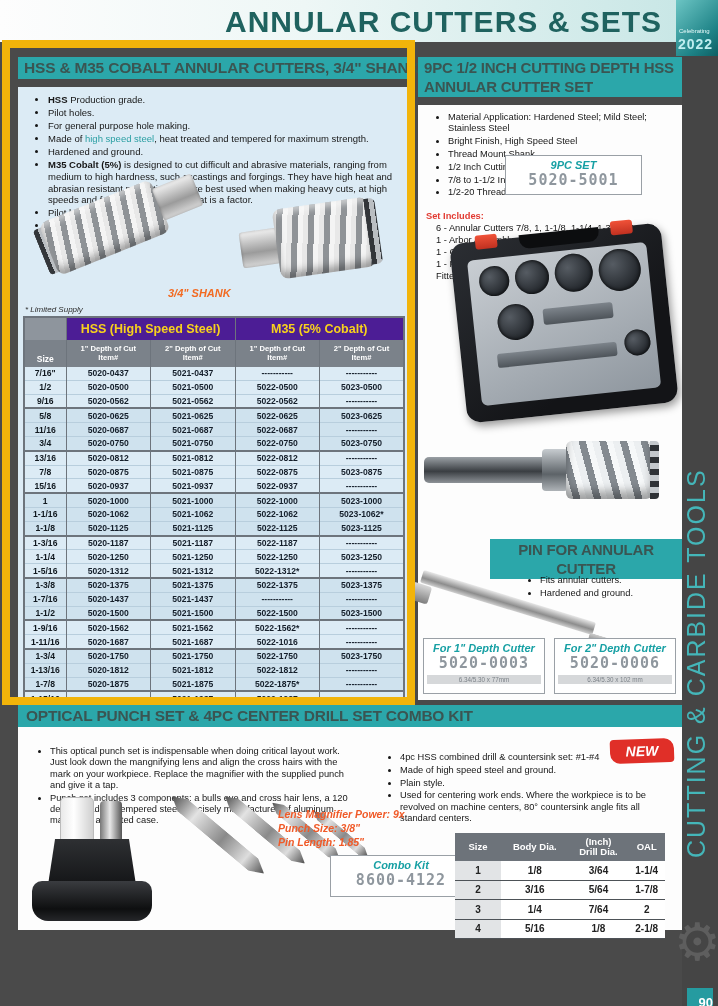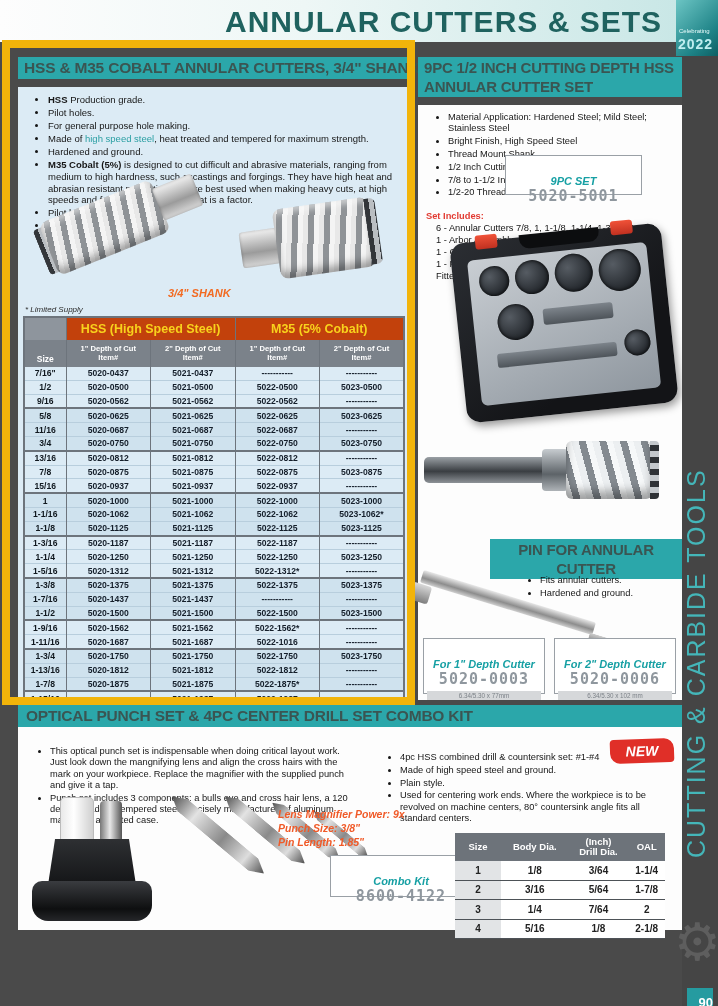--- a/index.html
+++ b/index.html
@@ -30,38 +30,38 @@
   .cutter-photos{position:absolute;left:0;top:122px;width:100%;height:92px;}
   .cutA,.cutB{position:absolute;}
   .flutes{background:repeating-linear-gradient(100deg,#e8e8e8 0 5px,#8f9397 5px 11px,#f4f4f4 11px 16px);border-radius:8px;box-shadow:inset 0 -6px 8px rgba(0,0,0,.35), inset 0 4px 6px rgba(255,255,255,.6);}
   .shankpc{background:linear-gradient(180deg,#f2f2f2,#9b9b9b 60%,#d9d9d9);border-radius:3px;box-shadow:inset 0 0 3px rgba(0,0,0,.3);}
   .teeth{background:repeating-linear-gradient(90deg,#33363a 0 5px,#babec2 5px 10px);}
   .shank-label{position:absolute;left:150px;top:200px;font-size:11px;font-weight:bold;font-style:italic;color:#f26a21;}
   .limited{position:absolute;left:7px;top:218px;font-size:8px;font-style:italic;color:#2c2c2c;}
   .tablewrap{position:absolute;left:5px;top:229px;width:382px;}
   table.cutters{width:100%;border-collapse:collapse;table-layout:fixed;border:2px solid #6d747c;}
   table.cutters th,table.cutters td{border-left:1px solid #6d747c;}
-  tr.grp th{background:#c2410c;color:#f8d21c;font-size:12.5px;font-weight:bold;height:20px;}
+  tr.grp th{background:#4c1d95;color:#f8d21c;font-size:12.5px;font-weight:bold;height:20px;}
   tr.grp th.empty{background:#8e959d;}
   tr.sub th{background:#7b828a;color:#ffffff;font-size:7.6px;font-weight:bold;height:24px;white-space:pre-line;line-height:1.15;vertical-align:middle;}
   tr.sub th.sizeh{vertical-align:bottom;padding-bottom:2px;font-size:8.5px;}
   table.cutters tbody td{height:12.8px;text-align:center;font-size:8.6px;font-weight:bold;color:#141e2a;padding:0;}
   tbody tr{border-bottom:1px solid #b8cedd;}
   tbody tr.gline{border-bottom:2px solid #6d747c;}
   tbody tr.bandA td{background:#dcebf5;}
   tbody tr.bandB td{background:#cfe2ee;}
   table.cutters td.sizecol{font-weight:bold;color:#10181f;}
 
   
   .rightcol{position:absolute;left:418px;top:57px;width:264px;}
   .rightcol .tbar{height:40px;font-size:15px;line-height:1.25;padding:2px 6px 0;box-sizing:border-box;}
   .rpanel{position:relative;background:#fdfdfd;width:100%;height:595px;box-sizing:border-box;}
   .rpanel ul.bullets{font-size:9.3px;padding-right:4px;width:235px;box-sizing:border-box;}
   .itembox{position:absolute;background:#fff;border:1px solid #9aa0a6;text-align:center;box-sizing:border-box;}
-  .itembox .lbl{color:#17a0a4;font-weight:bold;font-style:italic;font-size:11px;margin-top:19px;}
+  .itembox .lbl{color:#17a0a4;font-weight:bold;font-style:italic;font-size:11px;margin-top:3px;}
   .itembox .num{color:#8f979e;font-weight:bold;font-family:"DejaVu Sans Mono",monospace;font-size:15px;letter-spacing:1px;}
   .ninebox{left:87px;top:50px;width:137px;height:40px;}
   .setinc{position:absolute;left:8px;top:106px;font-size:9.3px;}
   .setinc .red{color:#e23b32;font-weight:bold;}
   .setinc ul{list-style:none;margin:1px 0 0;padding:0 0 0 10px;line-height:1.3;color:#161616;}
   .casephoto{position:absolute;left:40px;top:128px;width:212px;height:180px;transform:rotate(-6deg);background:linear-gradient(145deg,#2b2e33,#131417 70%);border-radius:14px;box-shadow:2px 4px 8px rgba(0,0,0,.4);}
   .casephoto .handle{position:absolute;left:70px;top:-2px;width:80px;height:14px;background:#0c0d0f;border-radius:0 0 10px 10px;}
   .caseclip{position:absolute;width:22px;height:14px;background:linear-gradient(#f05238,#c03020);border-radius:3px;top:-6px;}
   .clip1{left:26px;} .clip2{left:162px;}
   .foam{position:absolute;left:16px;top:18px;right:16px;bottom:16px;background:linear-gradient(160deg,#c9ced3,#8f979f);border-radius:6px;}

